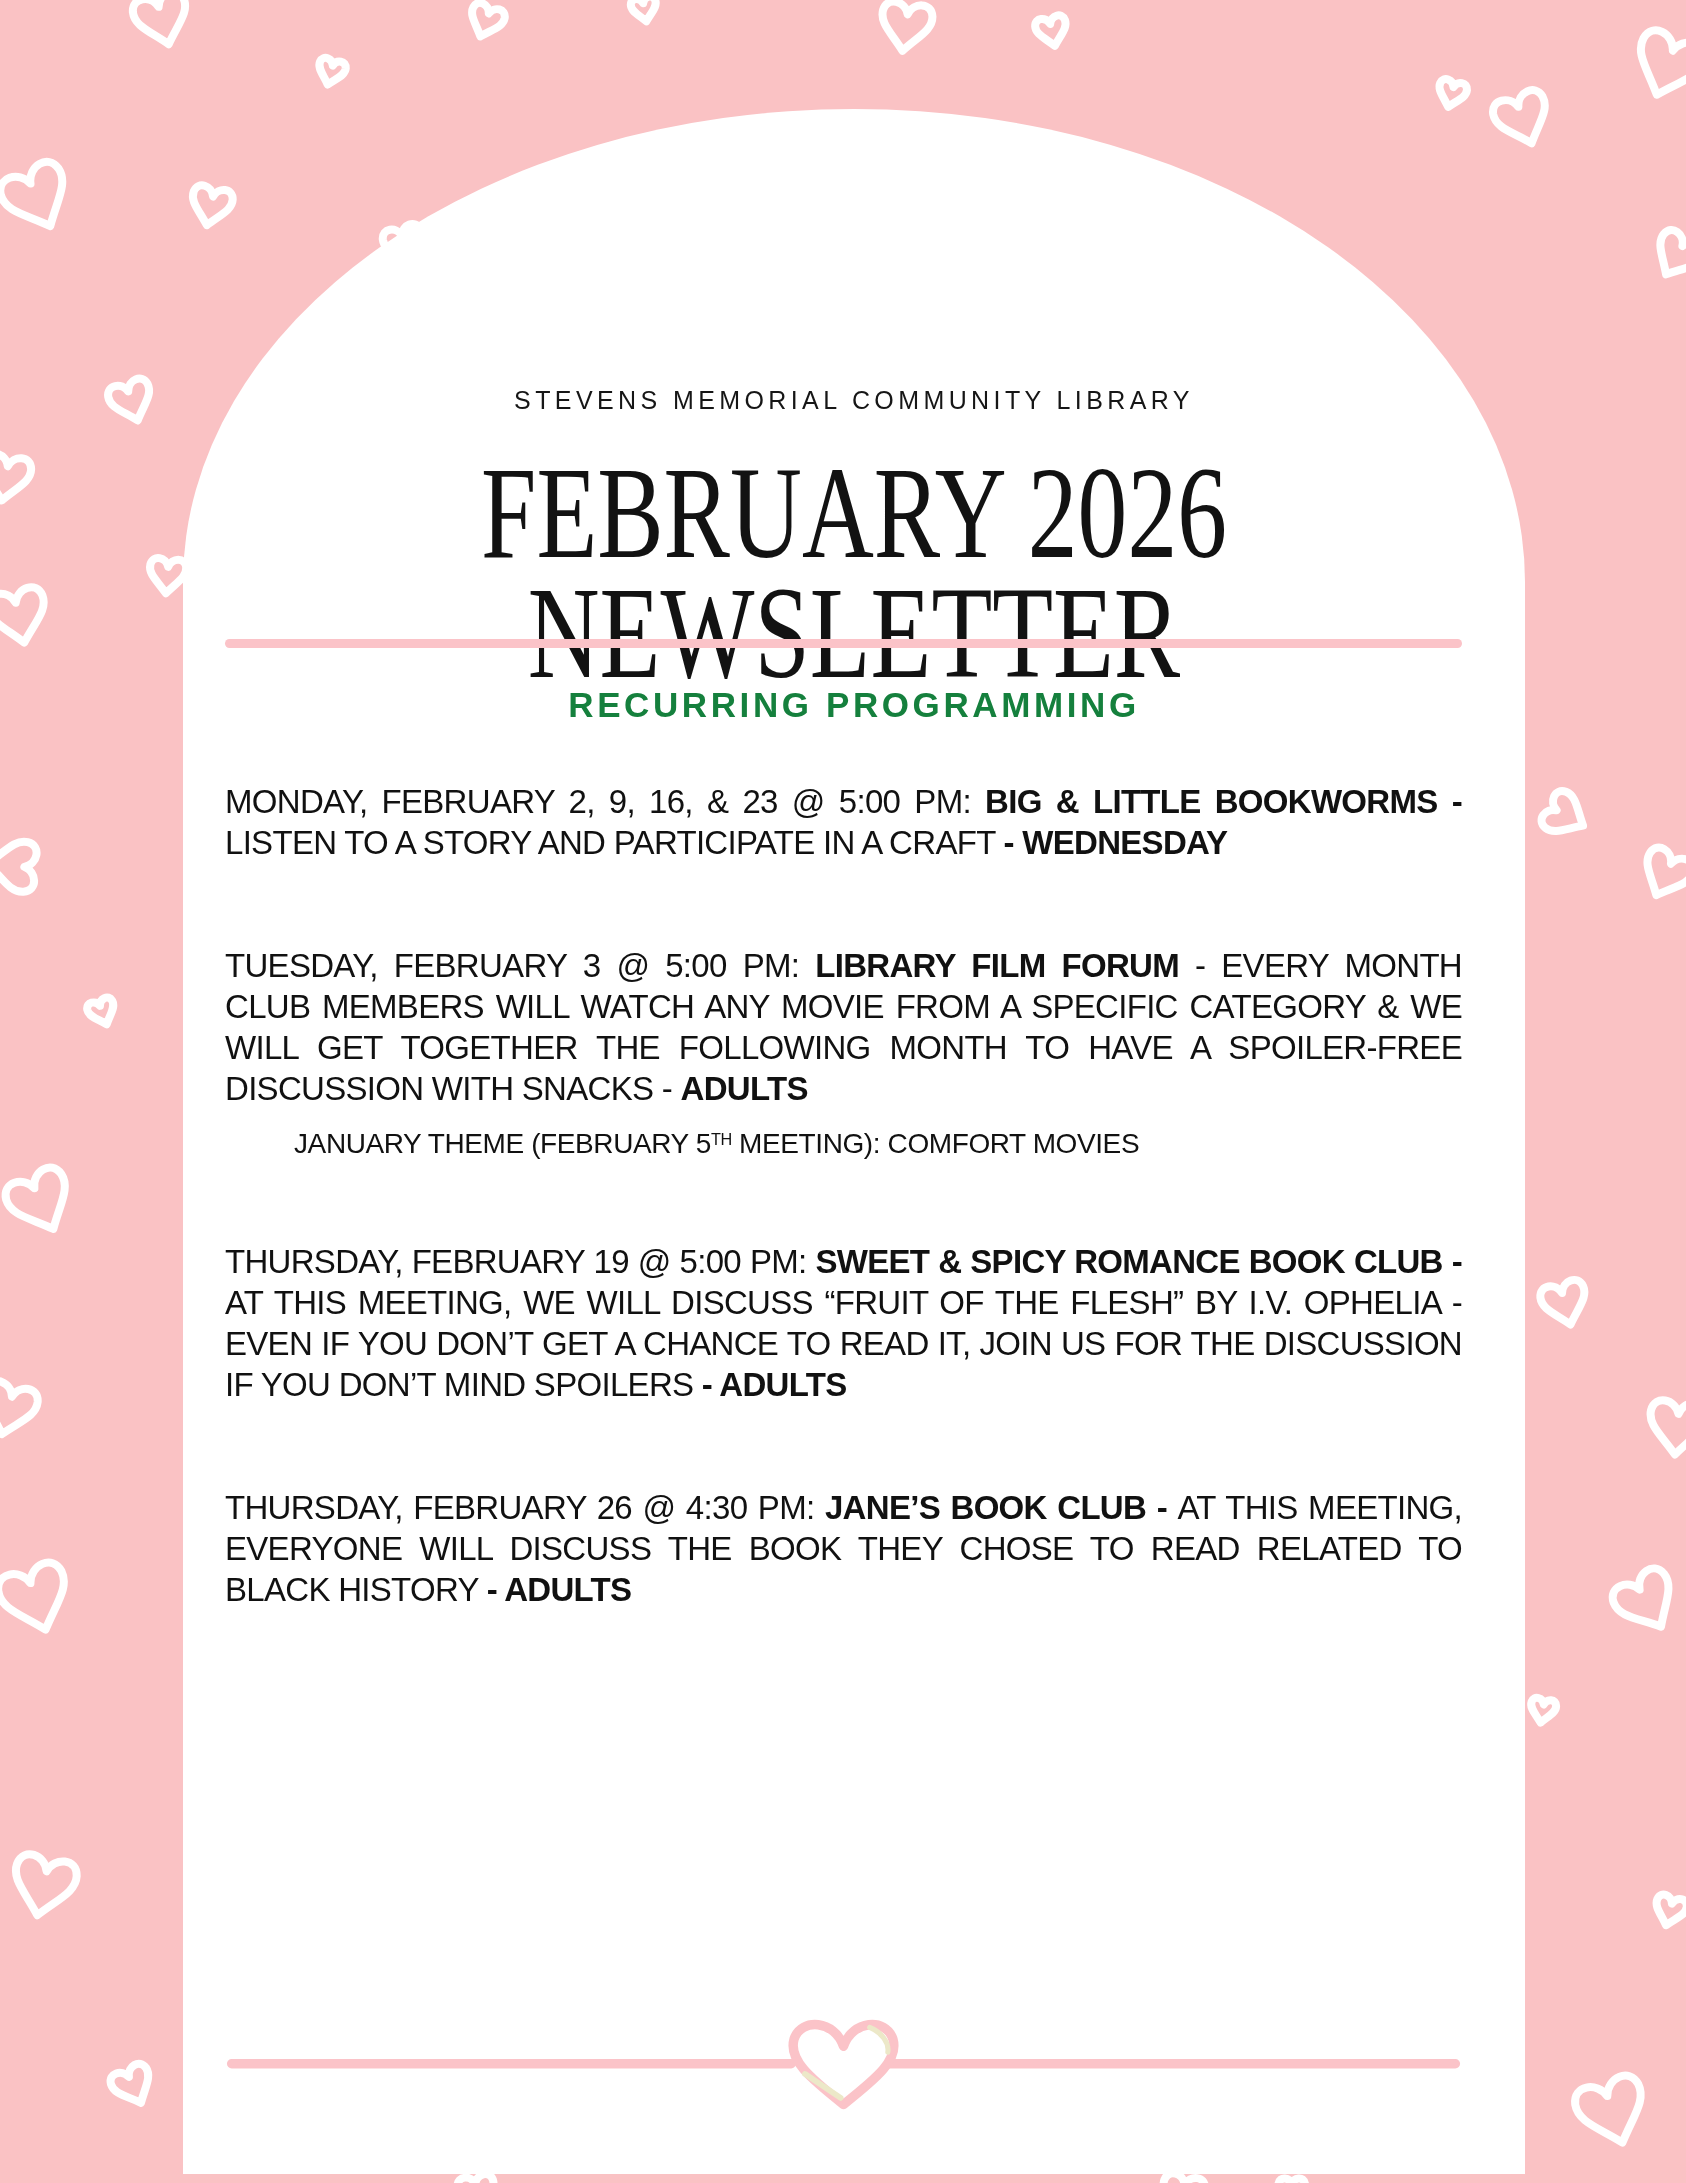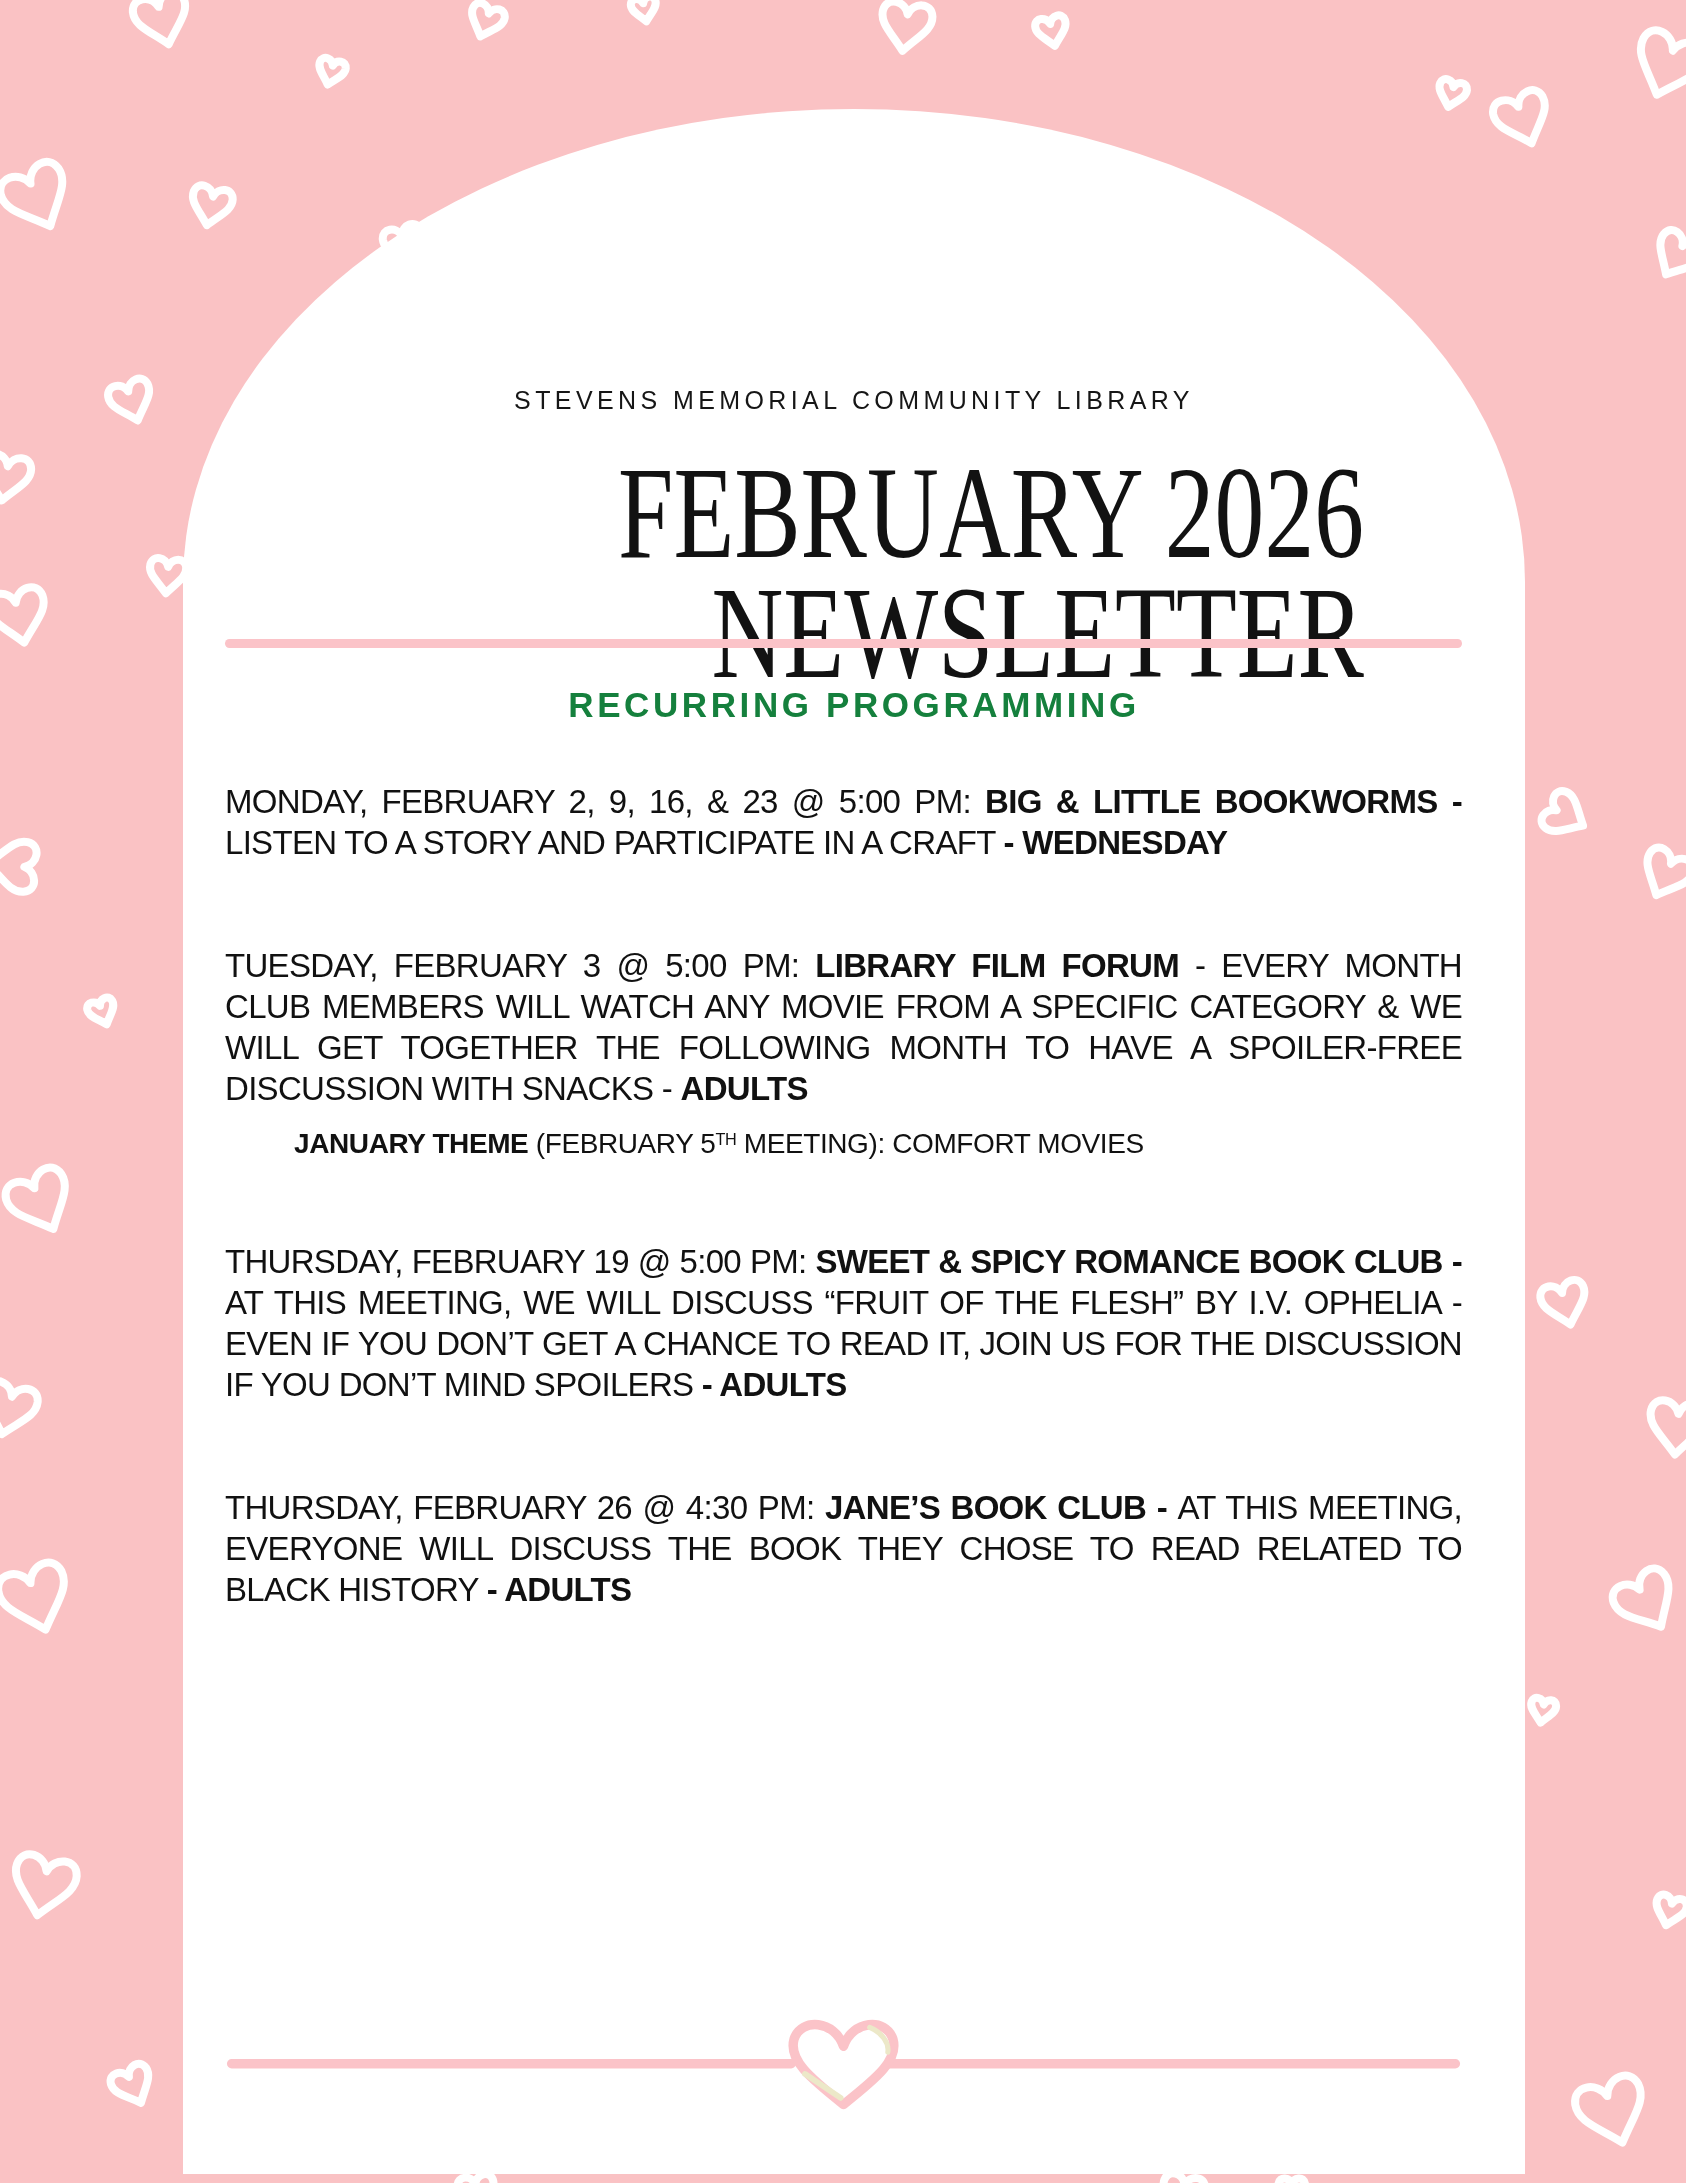--- a/index.html
+++ b/index.html
@@ -36,21 +36,21 @@
     line-height: 29px;
     letter-spacing: 4.4px;
     color: #161616;
     font-weight: 400;
   }
   .title {
     position: absolute;
     top: 344px;
     left: 0;
     width: 100%;
-    text-align: right;
+    text-align: center;
     color: #121212;
     font-family: "Liberation Serif", serif;
   }
   .title-line {
     font-size: 131px;
     line-height: 120px;
     transform: scaleX(0.76);
     letter-spacing: 0px;
     white-space: nowrap;
   }
@@ -95,21 +95,21 @@
   #themes {
     margin: 15.3px 0 78px 69px;
   }
   .theme-line {
     margin: 0;
     font-size: 28px;
     line-height: 39px;
     letter-spacing: -0.4px;
     text-align: left;
   }
-  .theme-line .b { font-weight: bold; }
+  .theme-line .b { font-weight: normal; }
   .theme-line sup {
     font-size: 0.58em;
     vertical-align: 0.5em;
     line-height: 0;
   }
   .ornament {
     position: absolute;
     left: 42px;
     top: 1901px;  
     width: 1237px;

